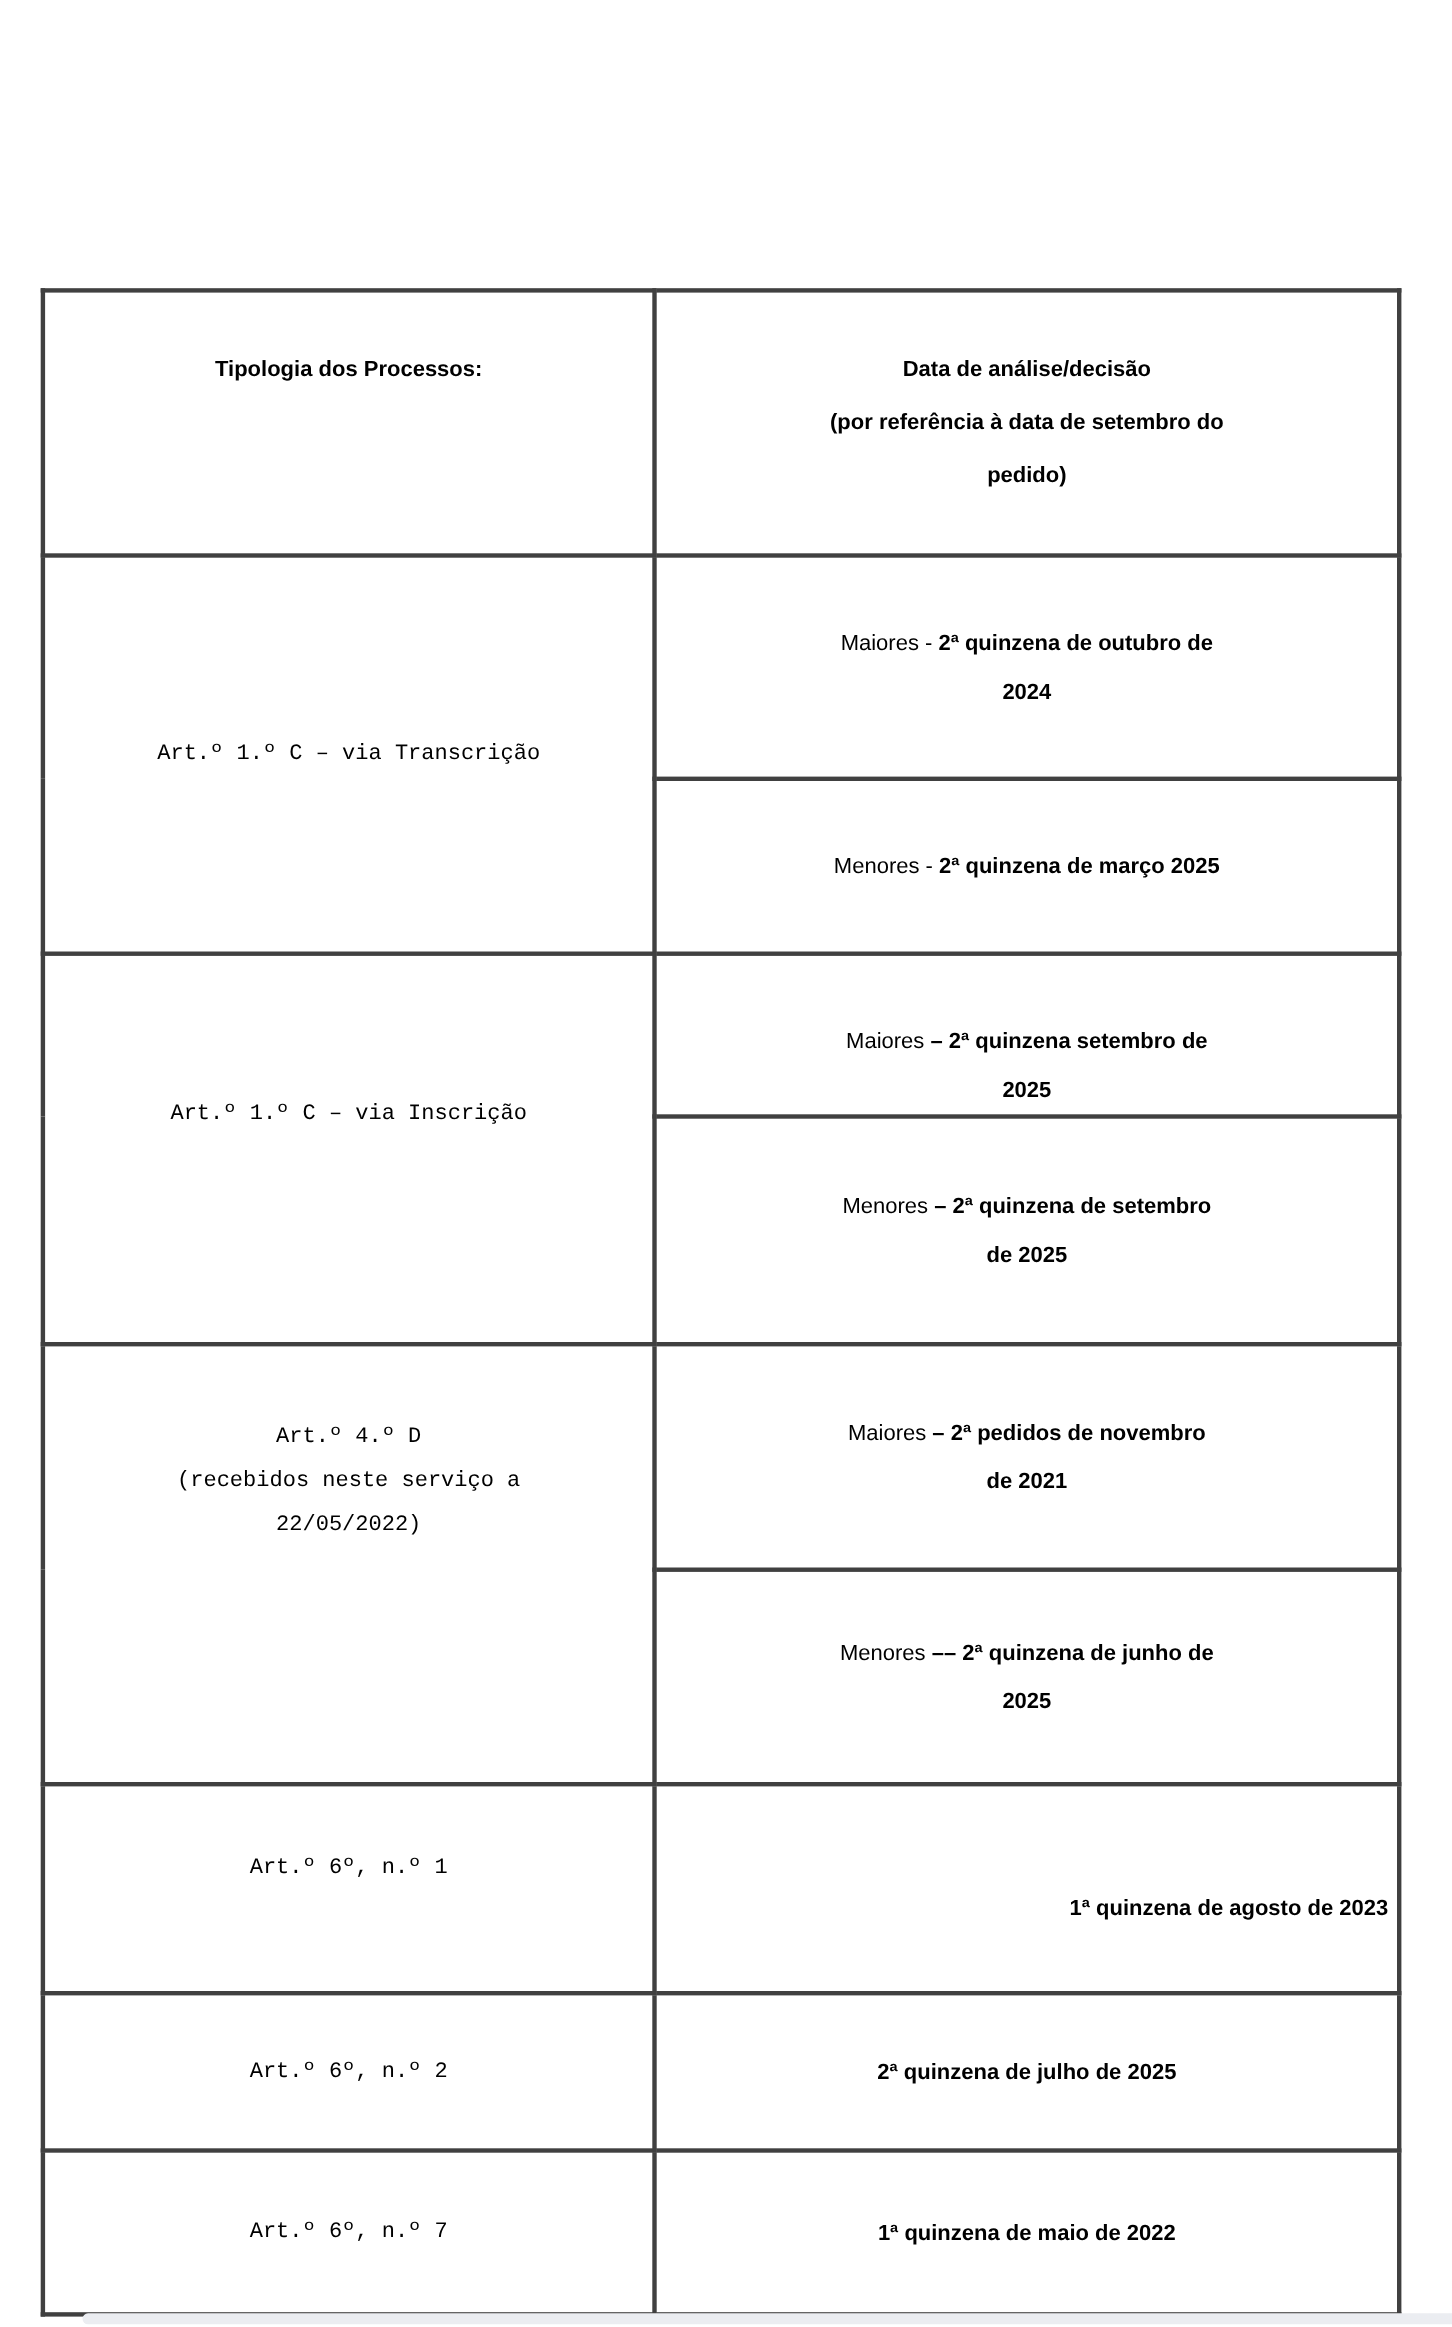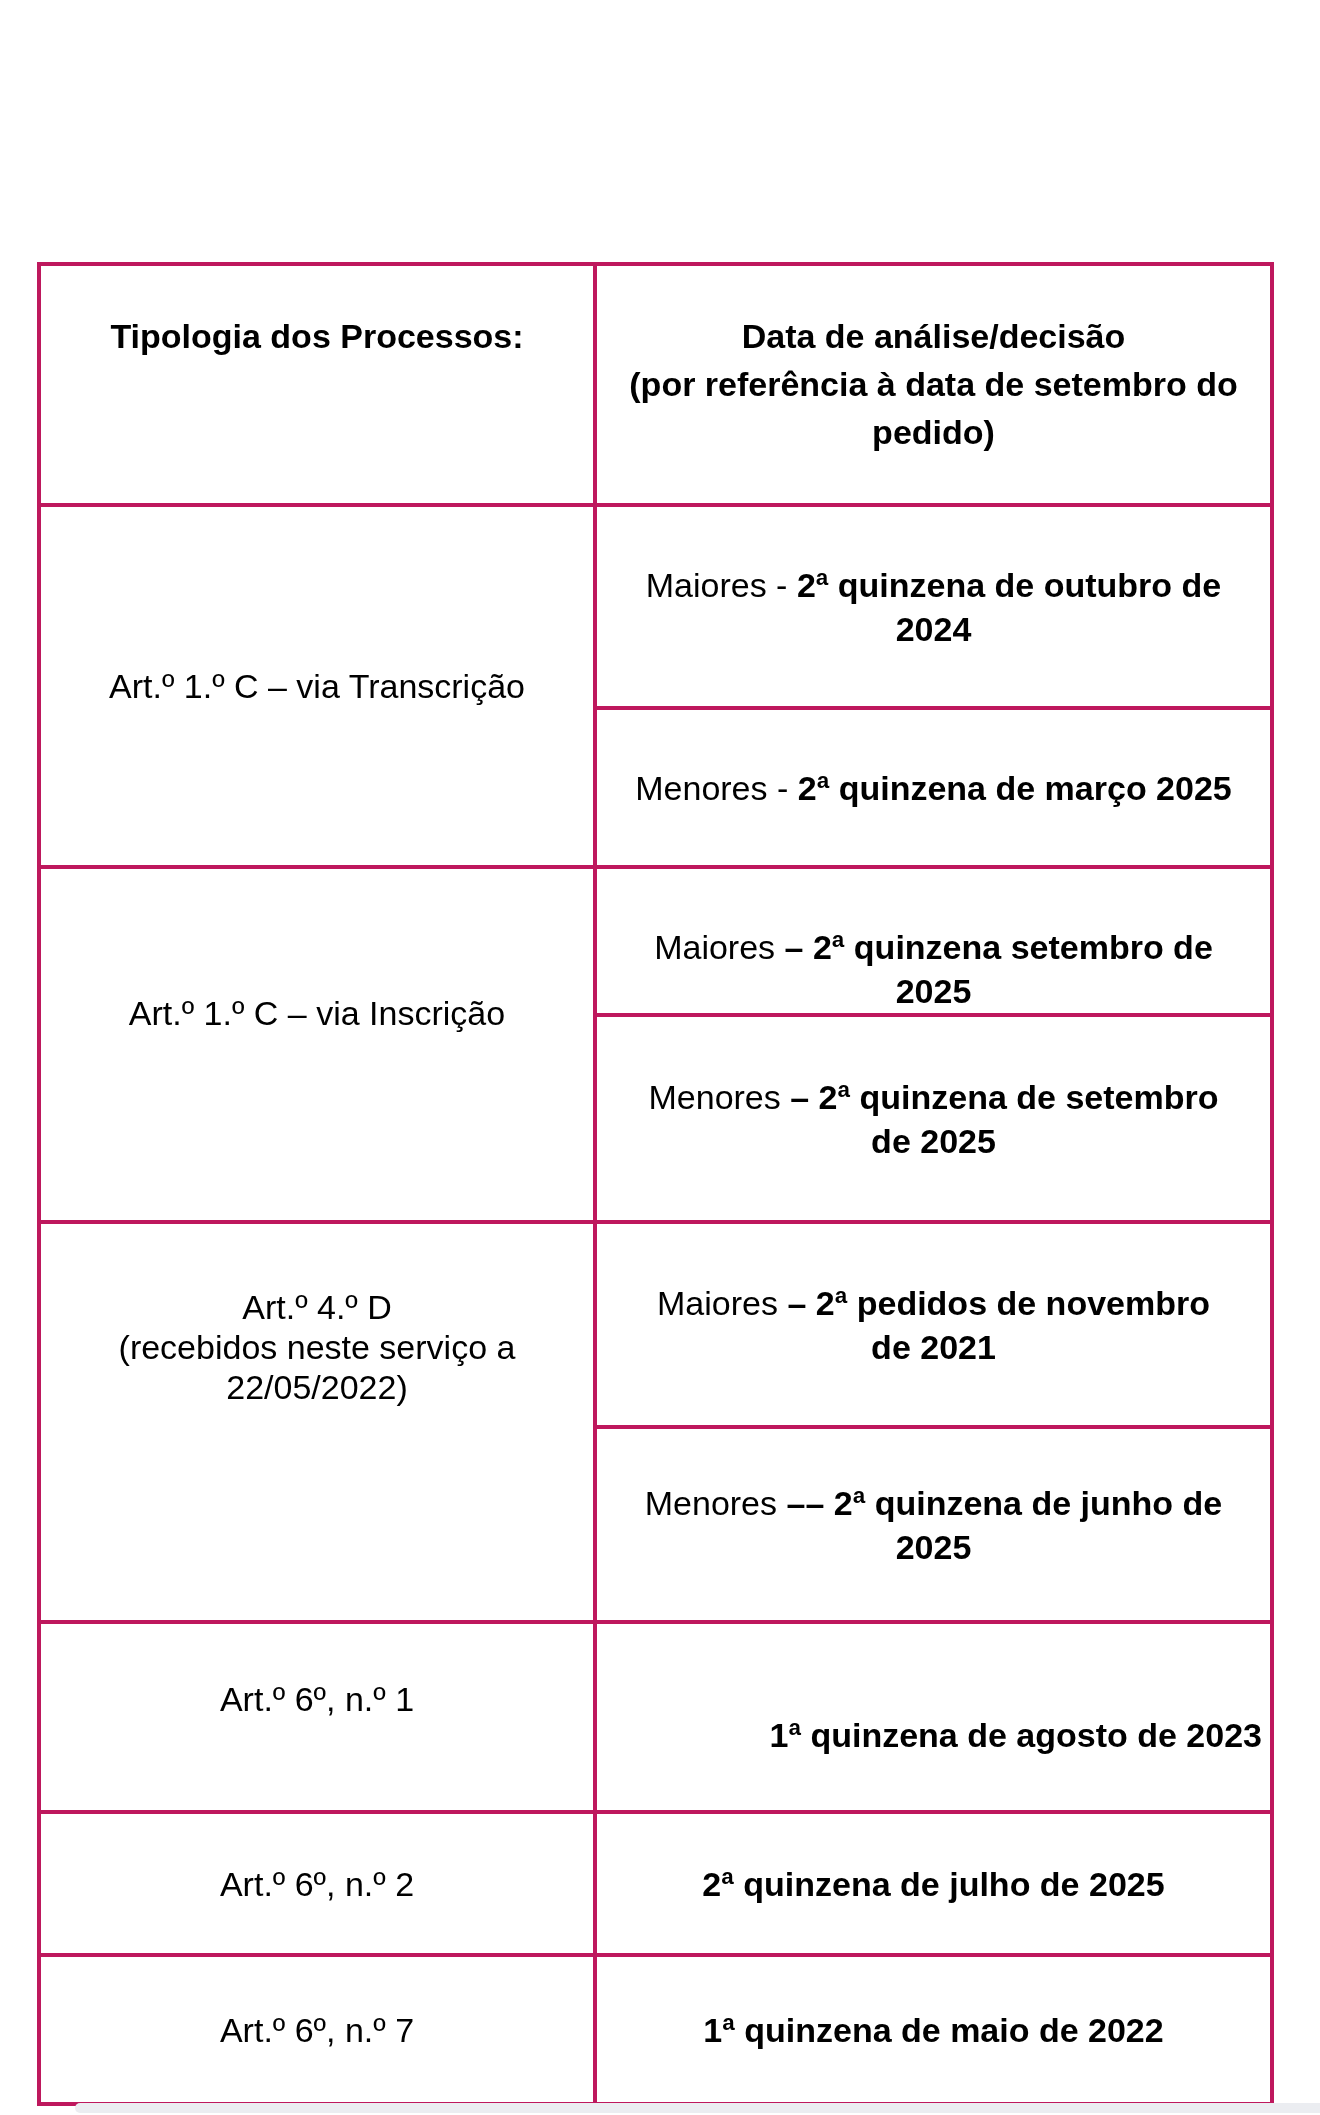--- a/index.html
+++ b/index.html
@@ -15,31 +15,31 @@
     font-weight:bold;
     font-size:30px;
     line-height:52px;
   }
   table.status {
     position:absolute; top:262px; left:37px;
     width:1233px;
     border-collapse:collapse; table-layout:fixed;
   }
   td {
-    border:4px solid #be185d;
+    border:4px solid #404040;
     text-align:center; vertical-align:middle;
     padding:0 8px;
-    font-size:34px;
+    font-size:20px;
     background:#ffffff;
   }
   td.hdr {
     vertical-align:top; padding-top:46px;
     font-weight:bold; line-height:48px;
   }
-  td.typ { font-weight:normal; line-height:40px; }
+  td.typ { font-weight:normal; line-height:40px;font-family:Liberation Mono, monospace; }
   td.entry { line-height:44px; }
   .line .pre { font-weight:normal; }
   .line strong { font-weight:bold;margin-top:20px; }
   
   .pb64  { padding-bottom:64px; }
   .pb150 { padding-bottom:150px; }
   .pt56  { padding-top:56px; }
   .pb36  { padding-bottom:36px; }
   .pt36  { padding-top:36px;text-align:right; }
   .scrollbar {

